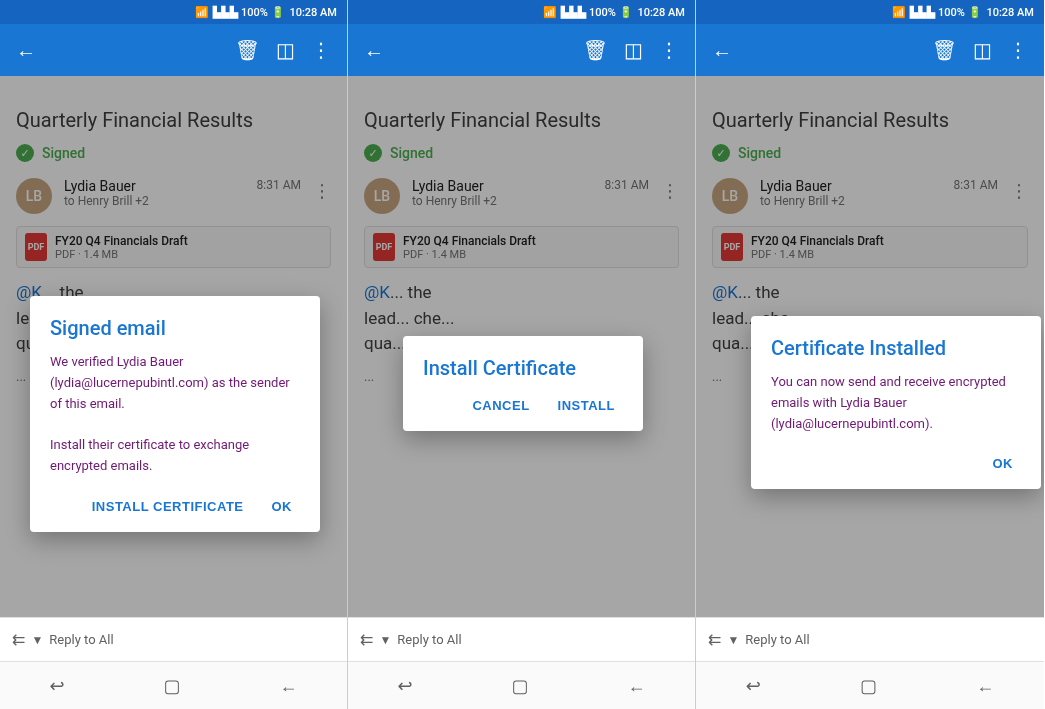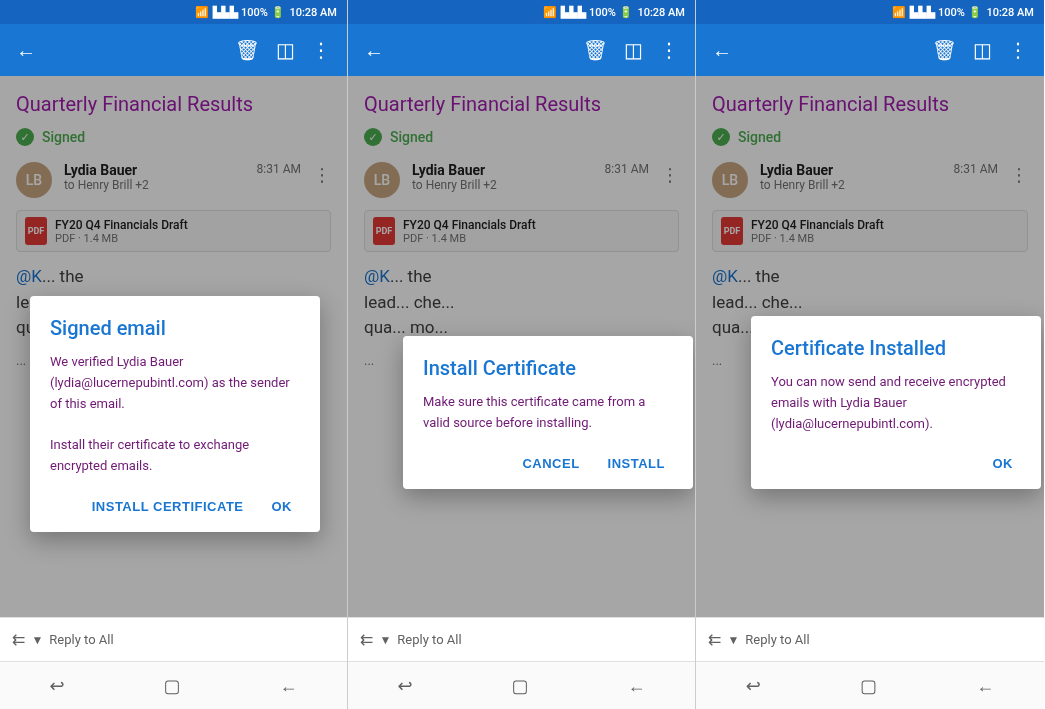--- a/index.html
+++ b/index.html
@@ -66,22 +66,22 @@
     .email-content {
       flex: 1;
       background: #ffffff;
       overflow: hidden;
       position: relative;
     }
 
     .email-title {
       font-size: 20px;
       font-weight: 400;
-      color: #a21caf;
-      padding: 16px 16px 8px 16px;
+      color: #404040;
+      padding: 32px 16px 8px 16px;
     }
 
     .signed-badge {
       display: flex;
       align-items: center;
       gap: 8px;
       padding: 4px 16px 8px 16px;
     }
     .signed-dot {
       width: 18px;
@@ -112,21 +112,21 @@
       border-radius: 50%;
       background: #c8a882;
       display: flex;
       align-items: center;
       justify-content: center;
       font-size: 14px;
       color: white;
       font-weight: 500;
     }
     .sender-info { flex: 1; }
-    .sender-name { font-size: 14px; font-weight: 700; color: #212121; }
+    .sender-name { font-size: 14px; font-weight: 400; color: #212121; }
     .sender-to { font-size: 12px; color: #757575; }
     .email-time { font-size: 12px; color: #757575; }
     .more-icon { color: #757575; font-size: 18px; align-self: flex-start; margin-top: 2px; }
 
     .attachment-row {
       display: flex;
       align-items: center;
       gap: 8px;
       margin: 4px 16px;
       padding: 6px 8px;
@@ -379,23 +379,20 @@
 
     <div class="email-body">
       <span class="mention">@K</span>... the<br>lead... che...<br>qua... mo...
     </div>
     <div class="email-ellipsis">...</div>
 
     <div class="overlay"></div>
 
     <div class="dialog">
       <div class="dialog-title">Install Certificate</div>
-      <div class="dialog-body">
-        Make sure this certificate came from a valid source before installing.
-      </div>
       <div class="dialog-actions">
         <button class="dialog-btn">CANCEL</button>
         <button class="dialog-btn">INSTALL</button>
       </div>
     </div>
   </div>
 
   <div class="reply-bar">
     <span class="reply-icon">⇇</span>
     <span class="reply-dropdown">▼</span>

